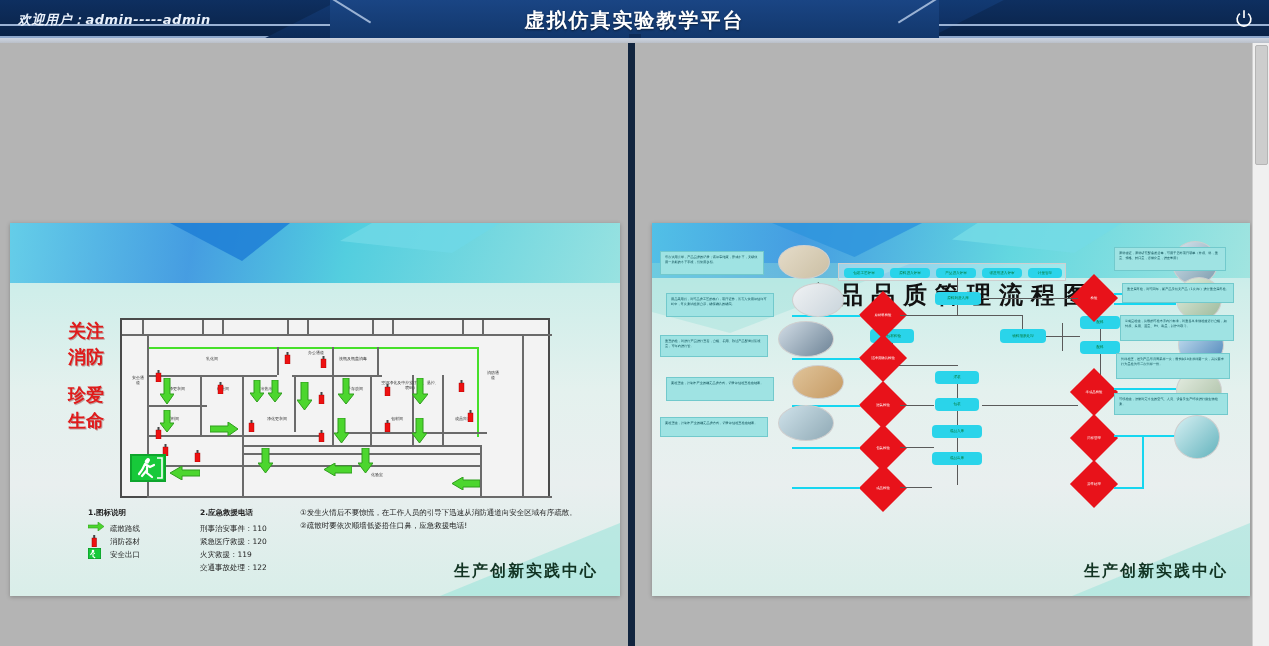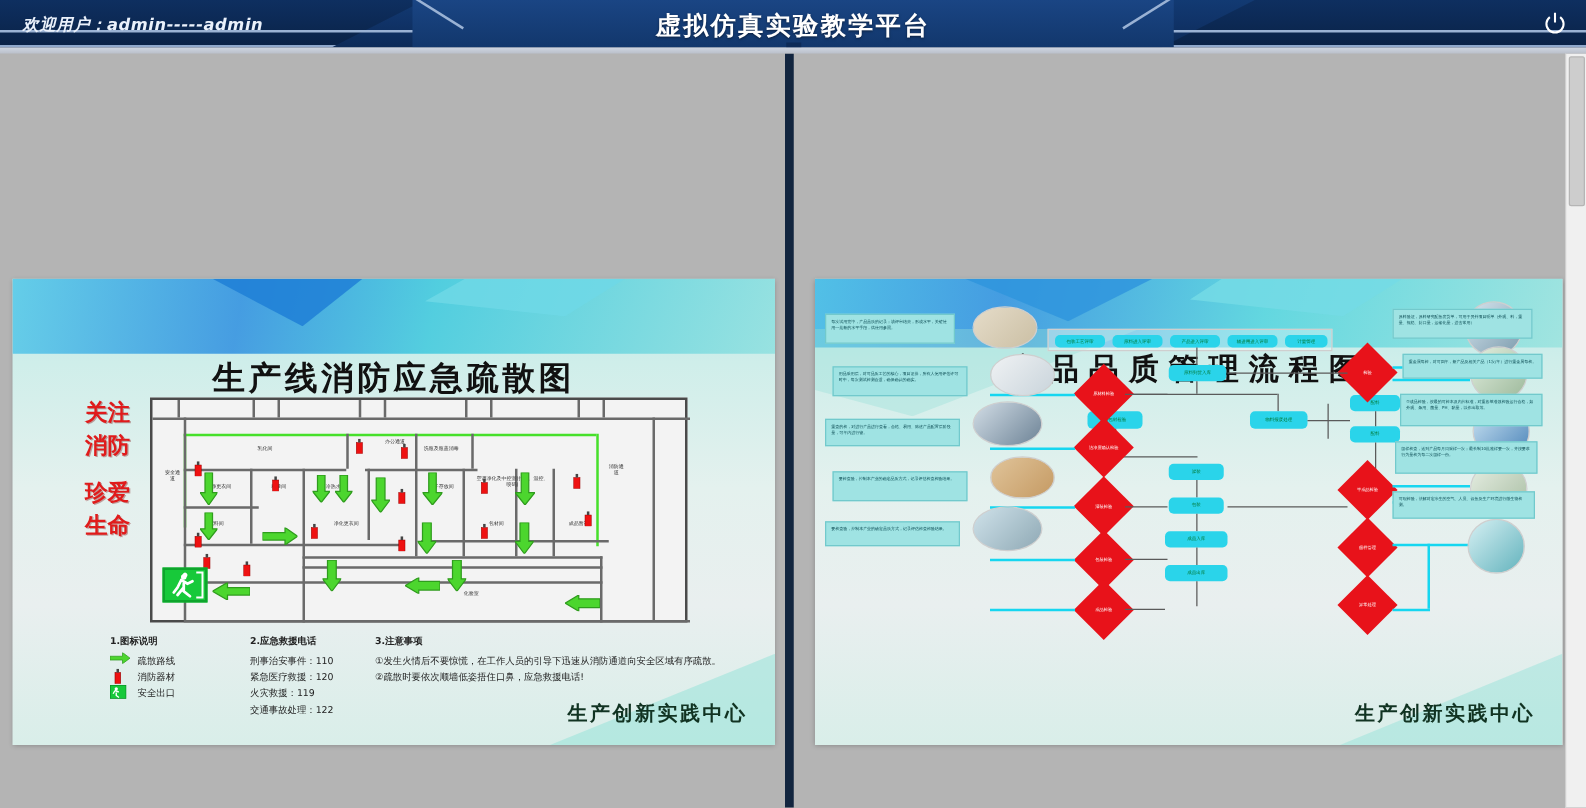--- a/index.html
+++ b/index.html
@@ -132,21 +132,20 @@
 <div class="subbar"></div>
 
 <div class="stage">
 
   <div class="poster left">
     <div class="tri" style="left:0;top:0;width:610px;height:60px;background:linear-gradient(100deg,#55c9e8,#2f8fe0 30%,#3fc9dd 55%,#8fe0df 100%);"></div>
     <div class="tri" style="left:160px;top:0;width:120px;height:38px;background:#1f7fd6;clip-path:polygon(0 0,100% 0,60% 100%);"></div>
     <div class="tri" style="left:330px;top:0;width:160px;height:30px;background:#6fd8e6;clip-path:polygon(20% 0,100% 0,70% 100%,0 60%);"></div>
     <div class="tri" style="left:430px;top:300px;width:180px;height:73px;background:rgba(140,225,215,.55);clip-path:polygon(100% 0,100% 100%,0 100%);"></div>
 
-    <div class="ptitle ptitleL">生产线消防应急疏散图</div>
 
     <div class="slogan">
       <span>关注消防</span>
       <span class="gap"></span>
       <span>珍爱生命</span>
     </div>
 
     <div class="plan">
 
       <div class="wall h" style="left:0;top:14px;width:430px;"></div>
@@ -379,21 +378,20 @@
 
       <div class="col" style="left:112px;width:110px;">
         <span class="hd">2.应急救援电话</span>
         <div>刑事治安事件：110</div>
         <div>紧急医疗救援：120</div>
         <div>火灾救援：119</div>
         <div>交通事故处理：122</div>
       </div>
 
       <div class="col" style="left:212px;width:310px;">
-        <span class="hd">3.注意事项</span>
         <div>①发生火情后不要惊慌，在工作人员的引导下迅速从消防通道向安全区域有序疏散。</div>
         <div>②疏散时要依次顺墙低姿捂住口鼻，应急救援电话!</div>
       </div>
     </div>
 
     <div class="pfooter">生产创新实践中心</div>
   </div>
 
   <div class="poster right">
     <div class="tri" style="left:0;top:0;width:598px;height:55px;background:linear-gradient(100deg,#3fb9e6,#2f8fe0 25%,#52d4de 60%,#9ae3de 100%);"></div>

